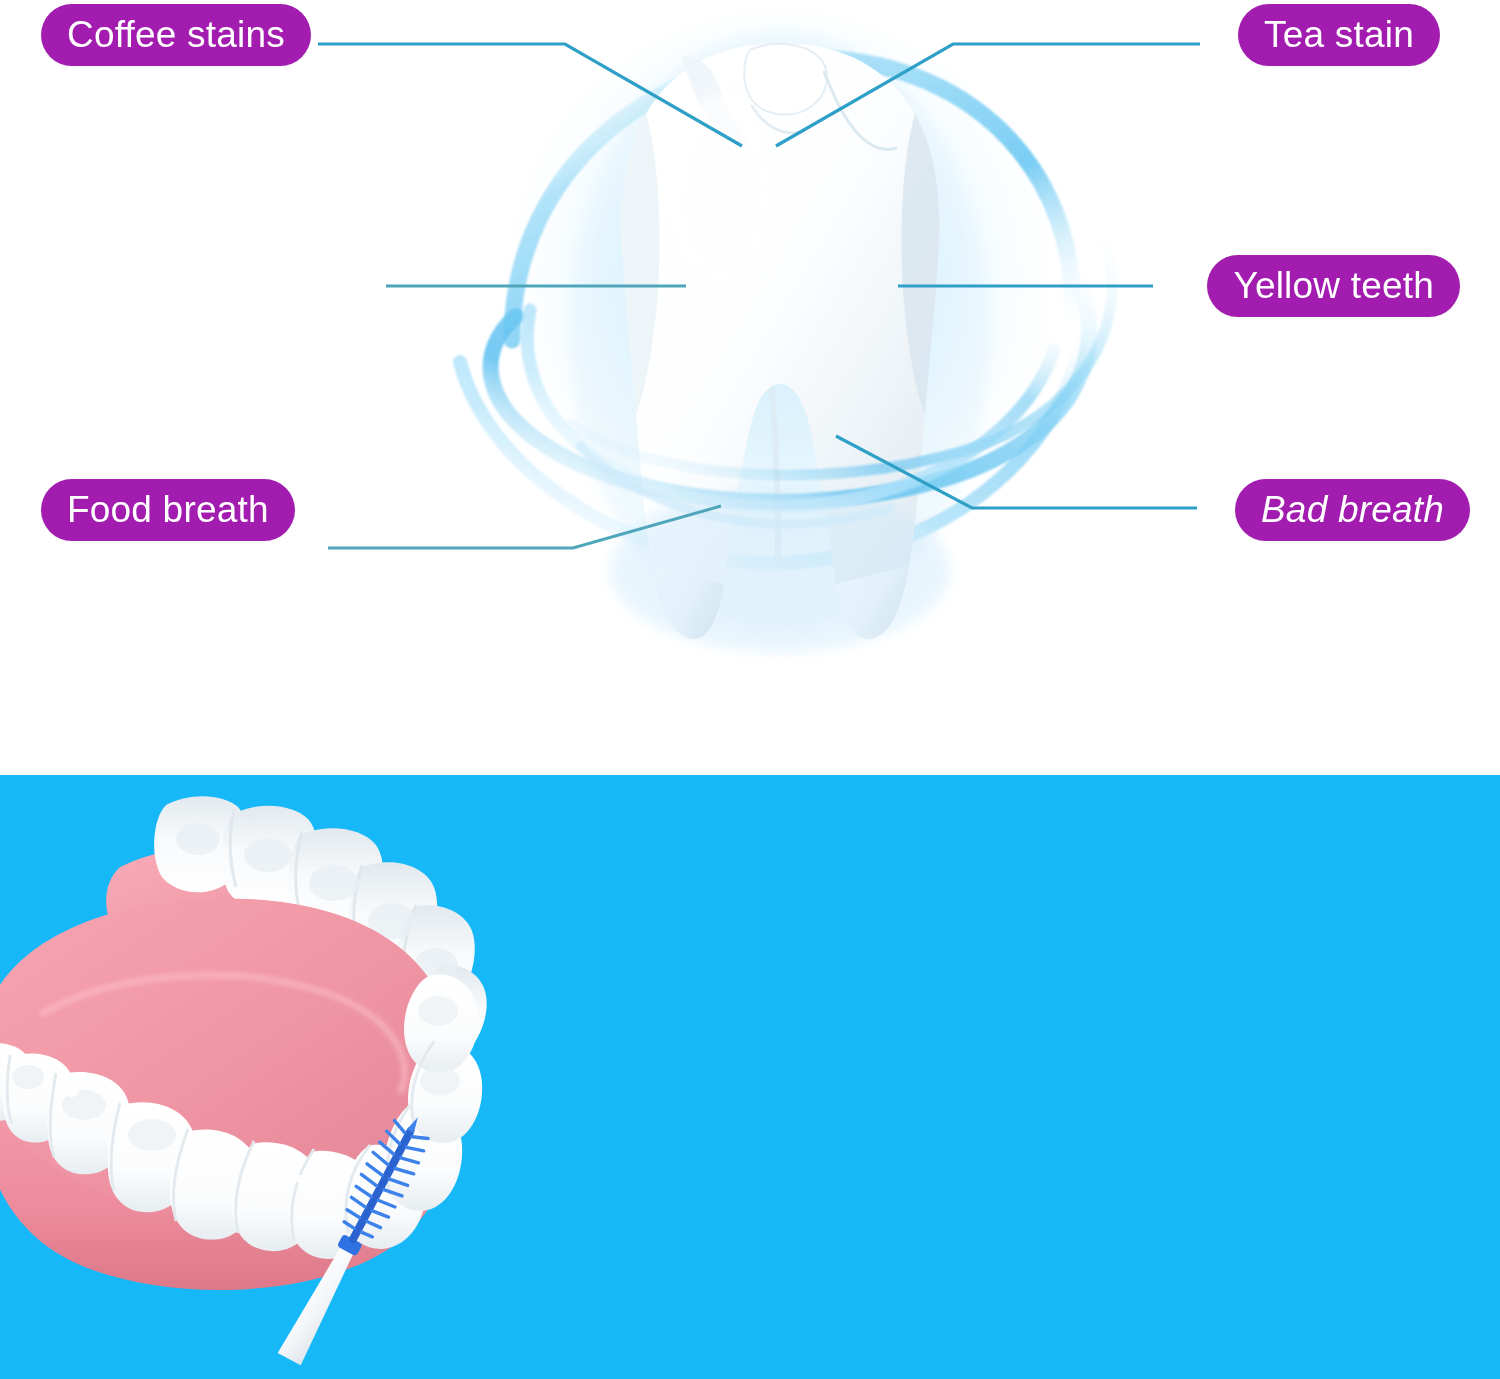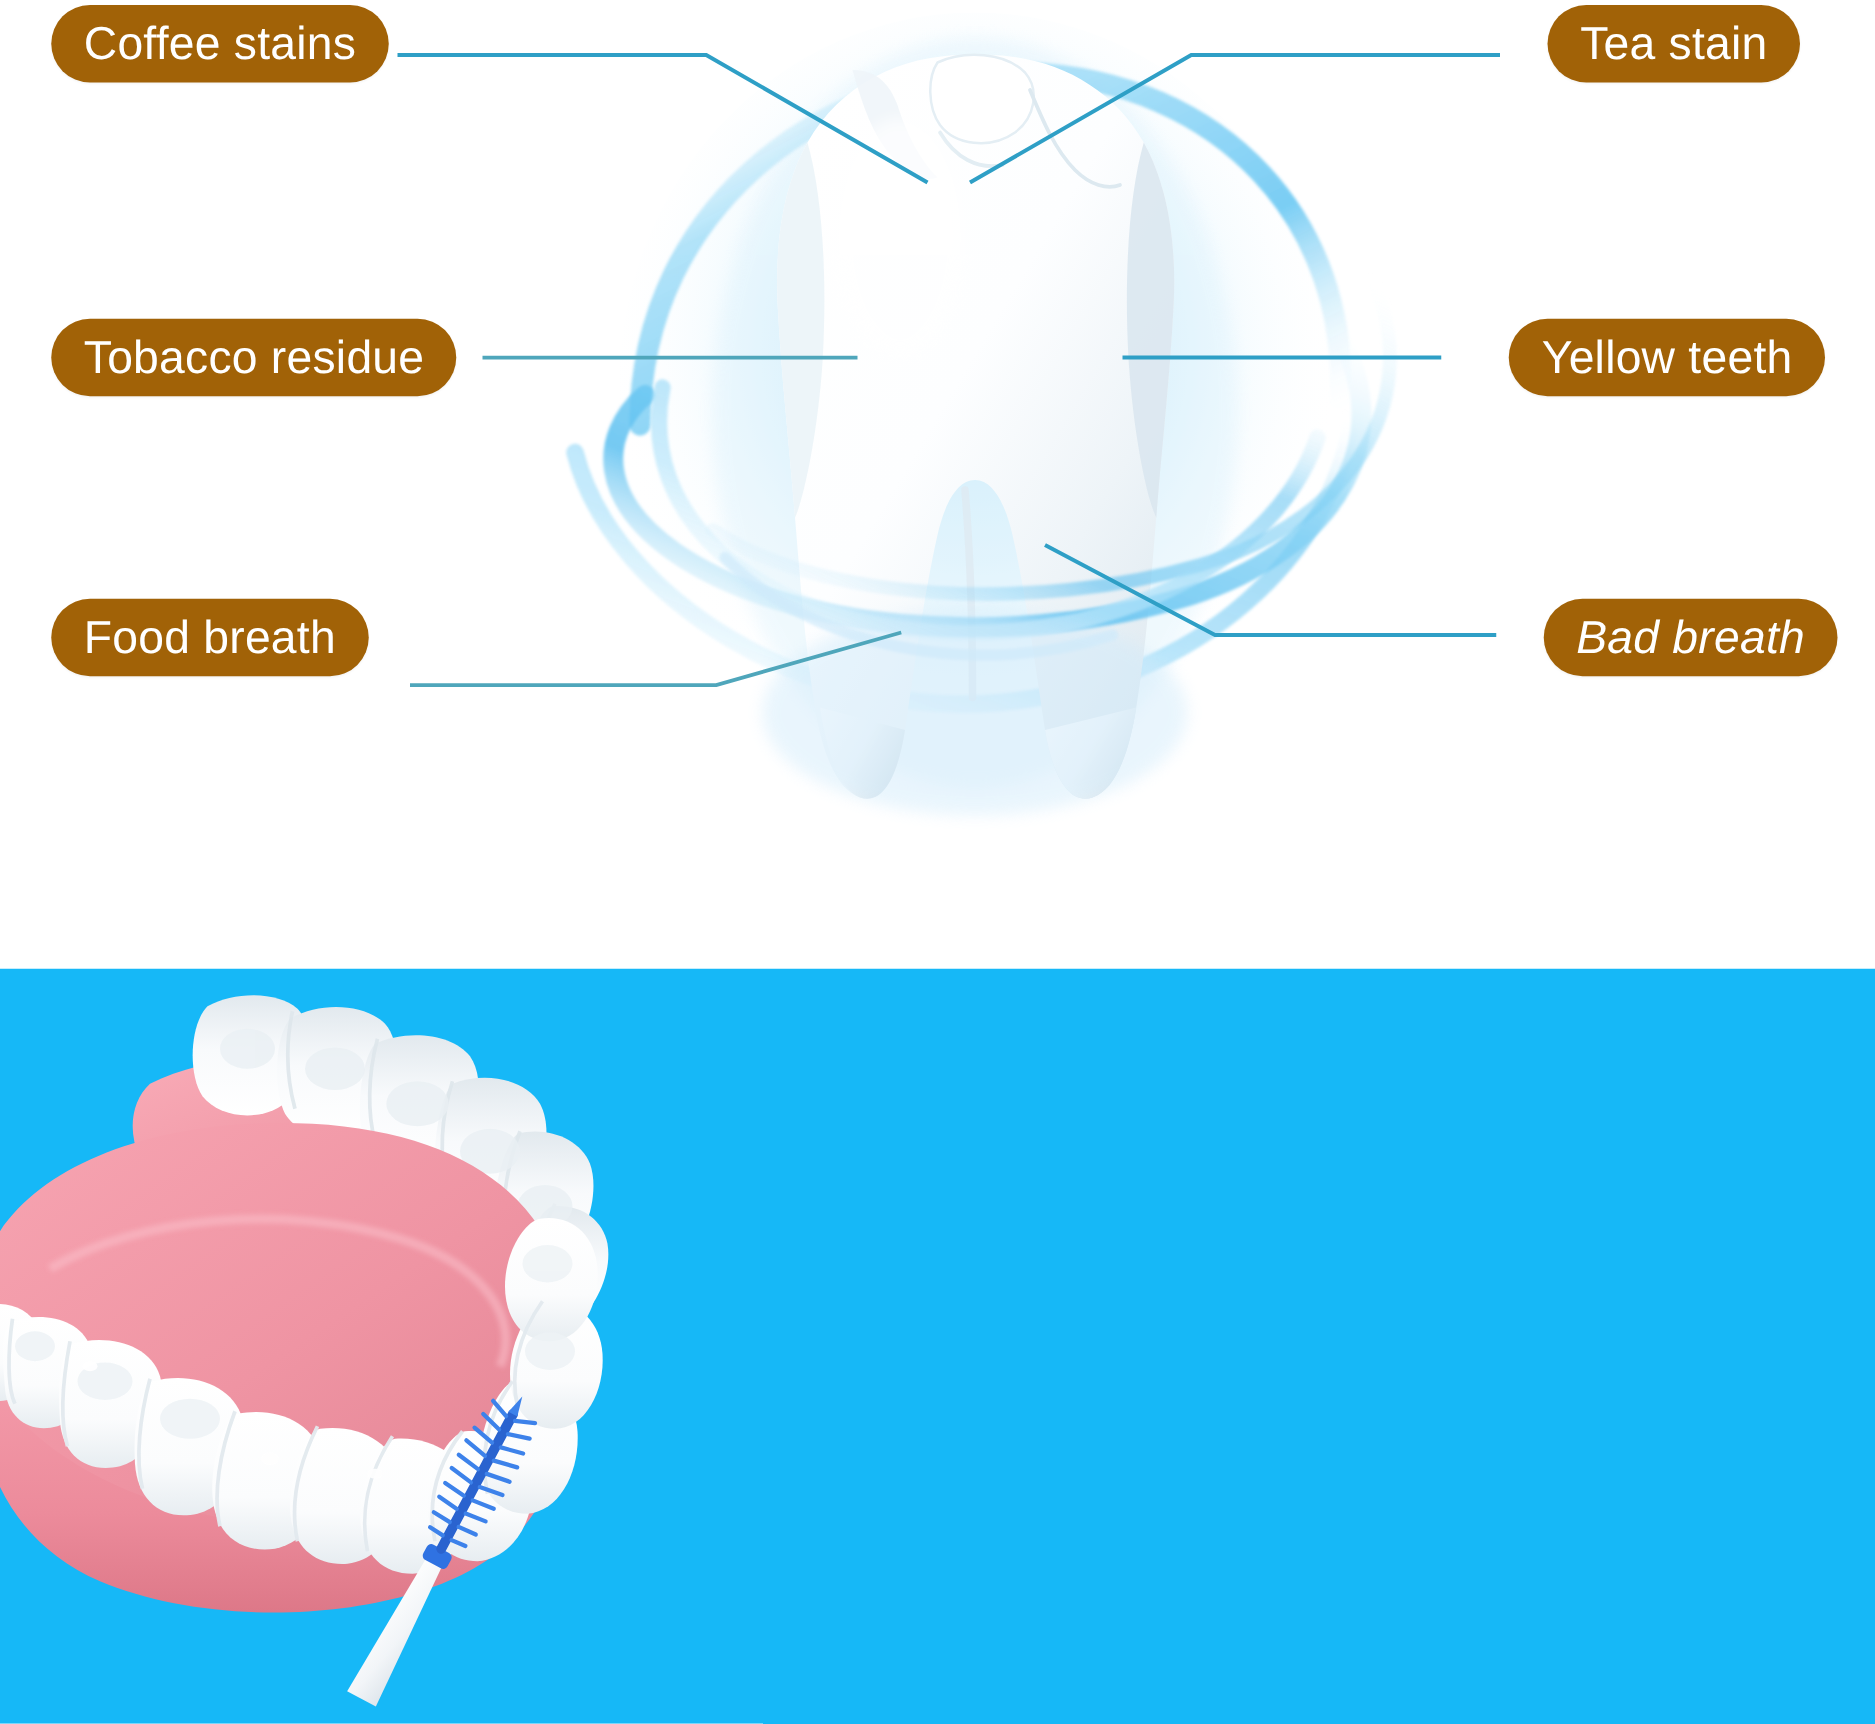--- a/index.html
+++ b/index.html
@@ -19,21 +19,21 @@
 
   
   #tooth-illustration{
     position:absolute; left:420px; top:10px; width:720px; height:680px;
   }
   #tooth-illustration svg{ display:block; width:100%; height:100%; }
 
   
   .pill{
     position:absolute;
-    background:#a16207;
+    background:#a21caf;
     border-radius:999px;
     color:#ffffff;
     display:flex; align-items:center; justify-content:center;
     font-size:37px;
     font-weight:400;
     letter-spacing:.2px;
     white-space:nowrap;
     height:62px;
     padding:0 26px;
     box-shadow:0 1px 2px rgba(0,0,0,.05);
@@ -207,21 +207,20 @@
       </svg>
   </div>
 
   <div class="conn" style="left:832px; top:436px; width:365px; height:110px;">
     <svg viewBox="0 0 365 110">
         <path d="M365 72 H 140 L 4 0"></path>
       </svg>
   </div>
 
   <div class="pill" id="pill-coffee">Coffee stains</div>
-  <div class="pill" id="pill-tobacco">Tobacco residue</div>
   <div class="pill" id="pill-food">Food breath</div>
   <div class="pill" id="pill-yellow">Yellow teeth</div>
   <div class="pill" id="pill-tea">Tea stain</div>
   <div class="pill" id="pill-bad">Bad breath</div>
 </div>
 
 <div id="bottom-section">
 
   <div id="denture-illustration">
     <svg viewBox="0 0 560 604" xmlns="http://www.w3.org/2000/svg">

